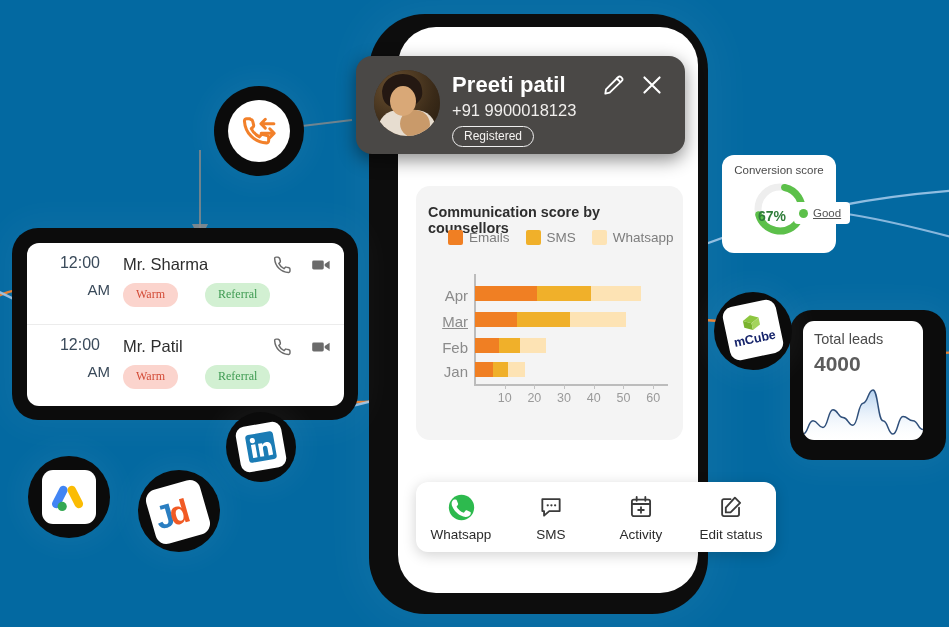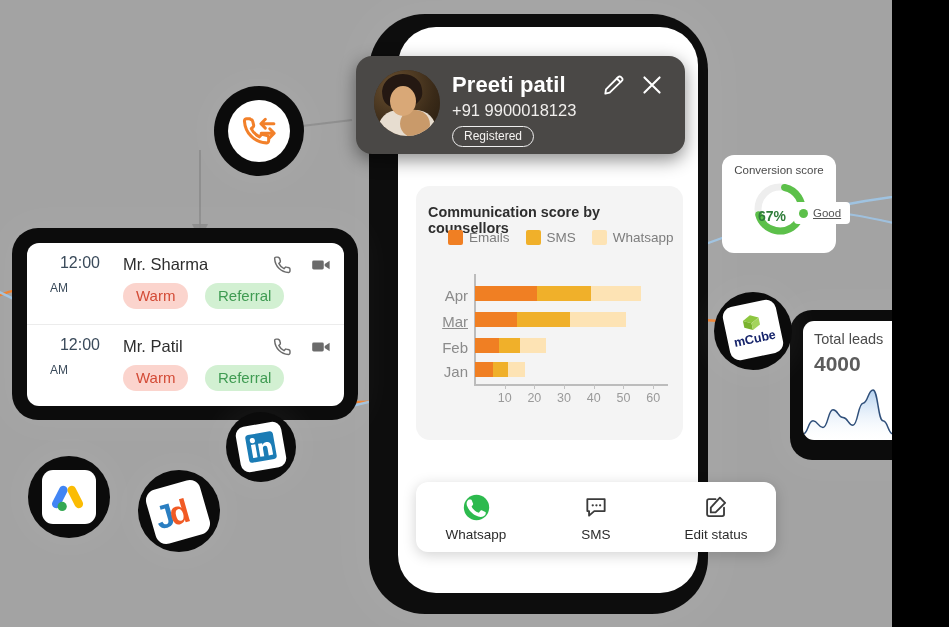--- a/index.html
+++ b/index.html
@@ -1,18 +1,18 @@
 <!DOCTYPE html>
 <html><head>
 <meta charset="utf-8">
 <style>
   html,body{margin:0;padding:0;background:#000;}
   body{width:949px;height:627px;overflow:hidden;
        font-family:"Liberation Sans","DejaVu Sans",sans-serif;}
-  .stage{position:relative;width:856px;height:627px;background:#a3a3a3;overflow:hidden;padding-left:36px;}
+  .stage{position:relative;width:949px;height:627px;background:#0369a1;overflow:hidden;}
 
   
   .bg-lines{position:absolute;inset:0;width:949px;height:627px;}
 
   
   .phone-shadow{position:absolute;left:369px;top:14px;width:339px;height:600px;
     border-radius:56px;background:#0d0d0d;
     box-shadow:0 0 42px 16px rgba(255,255,255,.045);}
   .phone{position:absolute;left:398px;top:27px;width:300px;height:566px;
     background:#ffffff;border-radius:38px;}
@@ -69,23 +69,23 @@
   .action .lbl{margin-top:5px;font-size:13.5px;color:#2b2b2b;}
 
   
   .leads-shadow{position:absolute;left:12px;top:228px;width:346px;height:192px;border-radius:26px;
     background:#0c0c0c;box-shadow:0 0 34px 12px rgba(255,255,255,.04);}
   .leads-card{position:absolute;left:27px;top:243px;width:317px;height:163px;background:#fff;
     border-radius:12px;}
   .lead-row{position:relative;height:81px;}
   .lead-row+.lead-row{border-top:1px solid #ececec;}
   .lt-time{position:absolute;left:23px;top:11px;width:60px;text-align:center;font-size:16px;color:#3a4a5a;}
-  .lt-ampm{position:absolute;left:23px;top:38px;width:60px;text-align:left;font-size:12px;color:#3a4a5a;}
+  .lt-ampm{position:absolute;left:23px;top:38px;width:60px;text-align:right;font-size:15px;color:#3a4a5a;}
   .lt-name{position:absolute;left:96px;top:12px;font-size:16.5px;color:#2e2e2e;}
-  .chip{position:absolute;top:40px;padding:4px 13px 5px;border-radius:13px;font-size:15px;}
+  .chip{position:absolute;top:40px;padding:4px 13px 5px;border-radius:13px;font-size:12px;font-family:Liberation Serif, serif;}
   .chip.warm{left:96px;background:#fbd4cd;color:#d34b36;}
   .chip.ref{left:178px;background:#d2f0d2;color:#3f9b52;}
   .rowic{position:absolute;cursor:pointer;}
   .rowic.ph{left:245px;top:11px;}
   .rowic.vd{left:283px;top:11px;}
 
   
   .cs-card{position:absolute;left:722px;top:155px;width:114px;height:98px;background:#fff;
     border-radius:12px;}
   .cs-title{position:absolute;left:0;right:0;top:9px;text-align:center;font-size:11.5px;color:#4a4a4a;}
@@ -239,20 +239,32 @@
           <path d="M4 4.8 h16 v11 h-9.6 L5.6 20 v-4.2 H4 Z"></path>
           <circle cx="9" cy="10.4" r="1.05" fill="#3b3b3b" stroke="none"></circle>
           <circle cx="12.4" cy="10.4" r="1.05" fill="#3b3b3b" stroke="none"></circle>
           <circle cx="15.8" cy="10.4" r="1.05" fill="#3b3b3b" stroke="none"></circle>
         </svg>
       </div>
       <div class="lbl">SMS</div>
     </div>
     <div class="action">
       <div class="ic">
+        <svg width="26" height="26" viewBox="0 0 24 24" fill="none" stroke="#3b3b3b" stroke-width="1.7" stroke-linecap="round">
+          <rect x="3.6" y="5.2" width="16.8" height="15.2" rx="1.8"></rect>
+          <path d="M3.6 9.2 h16.8"></path>
+            <path d="M8 2.8 v3.4"></path>
+            <path d="M16 2.8 v3.4"></path>
+          <path d="M12 12.2 v5.2 M9.4 14.8 h5.2"></path>
+        </svg>
+      </div>
+      <div class="lbl">Activity</div>
+    </div>
+    <div class="action">
+      <div class="ic">
         <svg width="26" height="26" viewBox="0 0 24 24" fill="none" stroke="#3b3b3b" stroke-width="1.7" stroke-linecap="round" stroke-linejoin="round">
           <path d="M19.4 12.6 v6.2 a1.6 1.6 0 0 1-1.6 1.6 H5.4 a1.6 1.6 0 0 1-1.6-1.6 V6.4 a1.6 1.6 0 0 1 1.6-1.6 h6.2"></path>
           <path d="M15.6 3.4 L20.4 8.2 L11.6 17 H7.2 v-4.4 Z"></path>
         </svg>
       </div>
       <div class="lbl">Edit status</div>
     </div>
   </div>
 
   <div class="leads-shadow"></div>

